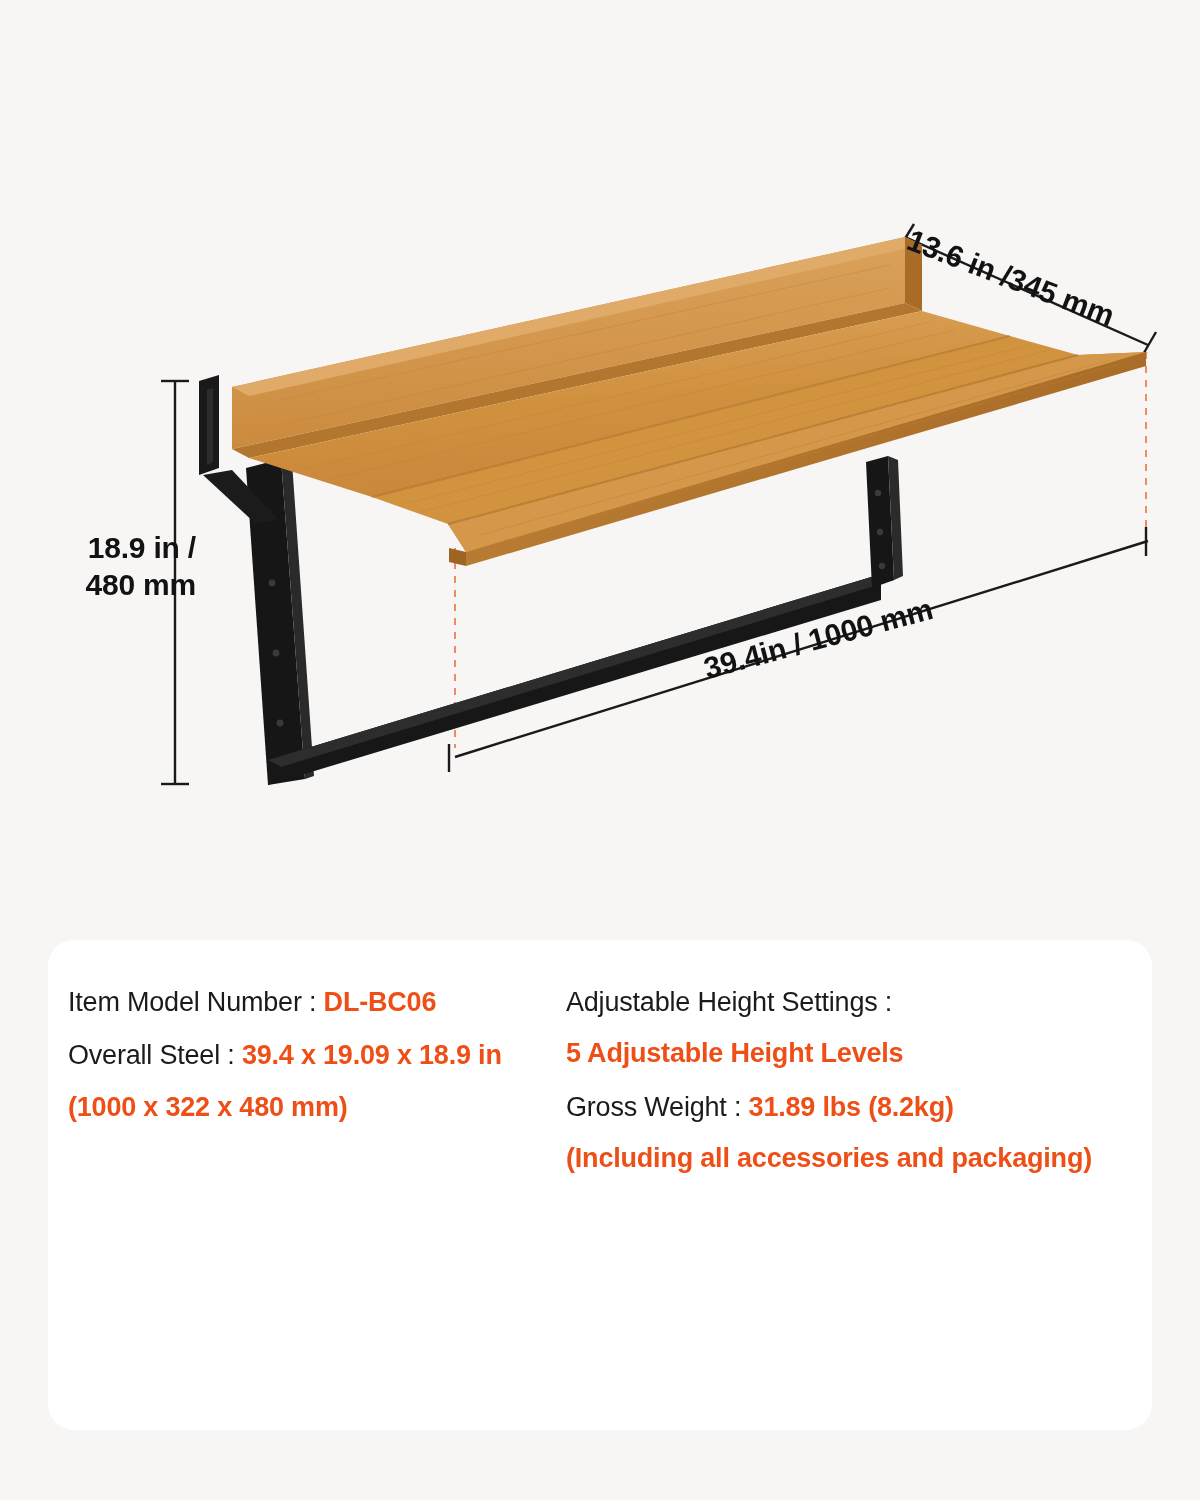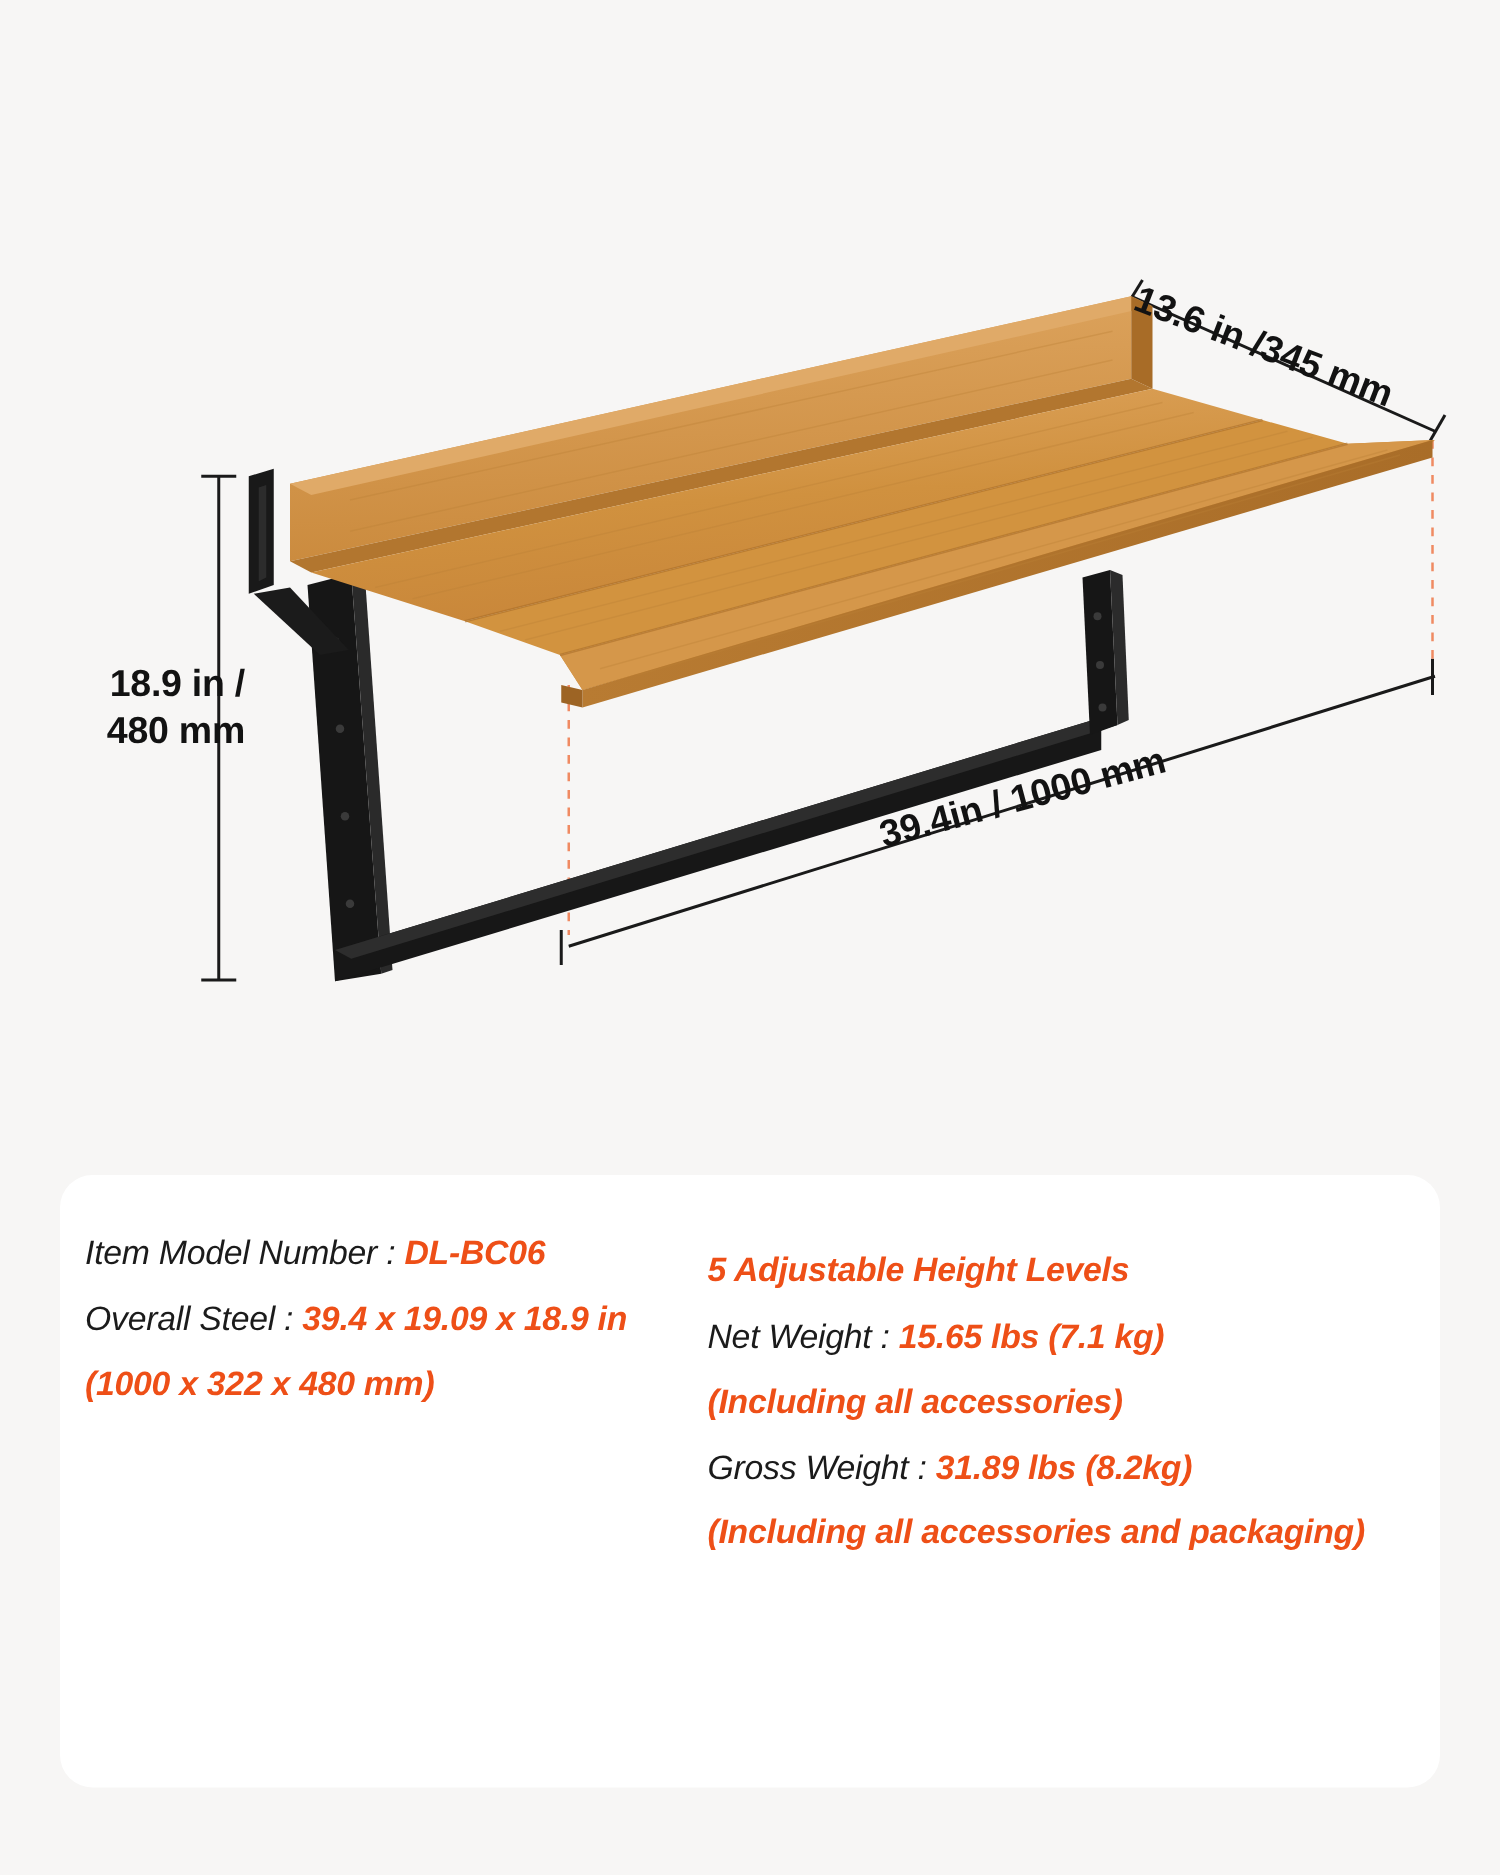--- a/index.html
+++ b/index.html
@@ -69,21 +69,20 @@
     box-sizing: border-box;
     padding: 44px 0 0 0;
   }
   .spec-columns {
     display: flex;
     width: 100%;
     box-sizing: border-box;
   }
   .spec-col {
     box-sizing: border-box;
-    font-style: italic;
   }
   .spec-col.left {
     width: 510px;
     padding-left: 20px;
   }
   .spec-col.right {
     width: 594px;
     padding-left: 8px;
   }
   .spec-row {
@@ -244,26 +243,22 @@
         <span class="spec-label">Item Model Number : </span><span class="spec-value">DL-BC06</span>
       </div>
       <div class="spec-row">
         <span class="spec-label">Overall Steel : </span><span class="spec-value">39.4 x 19.09 x 18.9 in</span>
         <span class="spec-value-line">(1000 x 322 x 480 mm)</span>
       </div>
     </div>
 
     <div class="spec-col right">
       <div class="spec-row">
-        <span class="spec-value"></span>
+        <span class="spec-label">Adjustable Height Settings : </span><span class="spec-value"></span>
         <span class="spec-value-line">5 Adjustable Height Levels</span>
-      </div>
-      <div class="spec-row">
-        <span class="spec-label">Net Weight : </span><span class="spec-value">15.65 lbs (7.1 kg)</span>
-        <span class="spec-value-line">(Including all accessories)</span>
       </div>
       <div class="spec-row">
         <span class="spec-label">Gross Weight : </span><span class="spec-value">31.89 lbs (8.2kg)</span>
         <span class="spec-value-line">(Including all accessories and packaging)</span>
       </div>
     </div>
 
   </div>
 </div>
 

